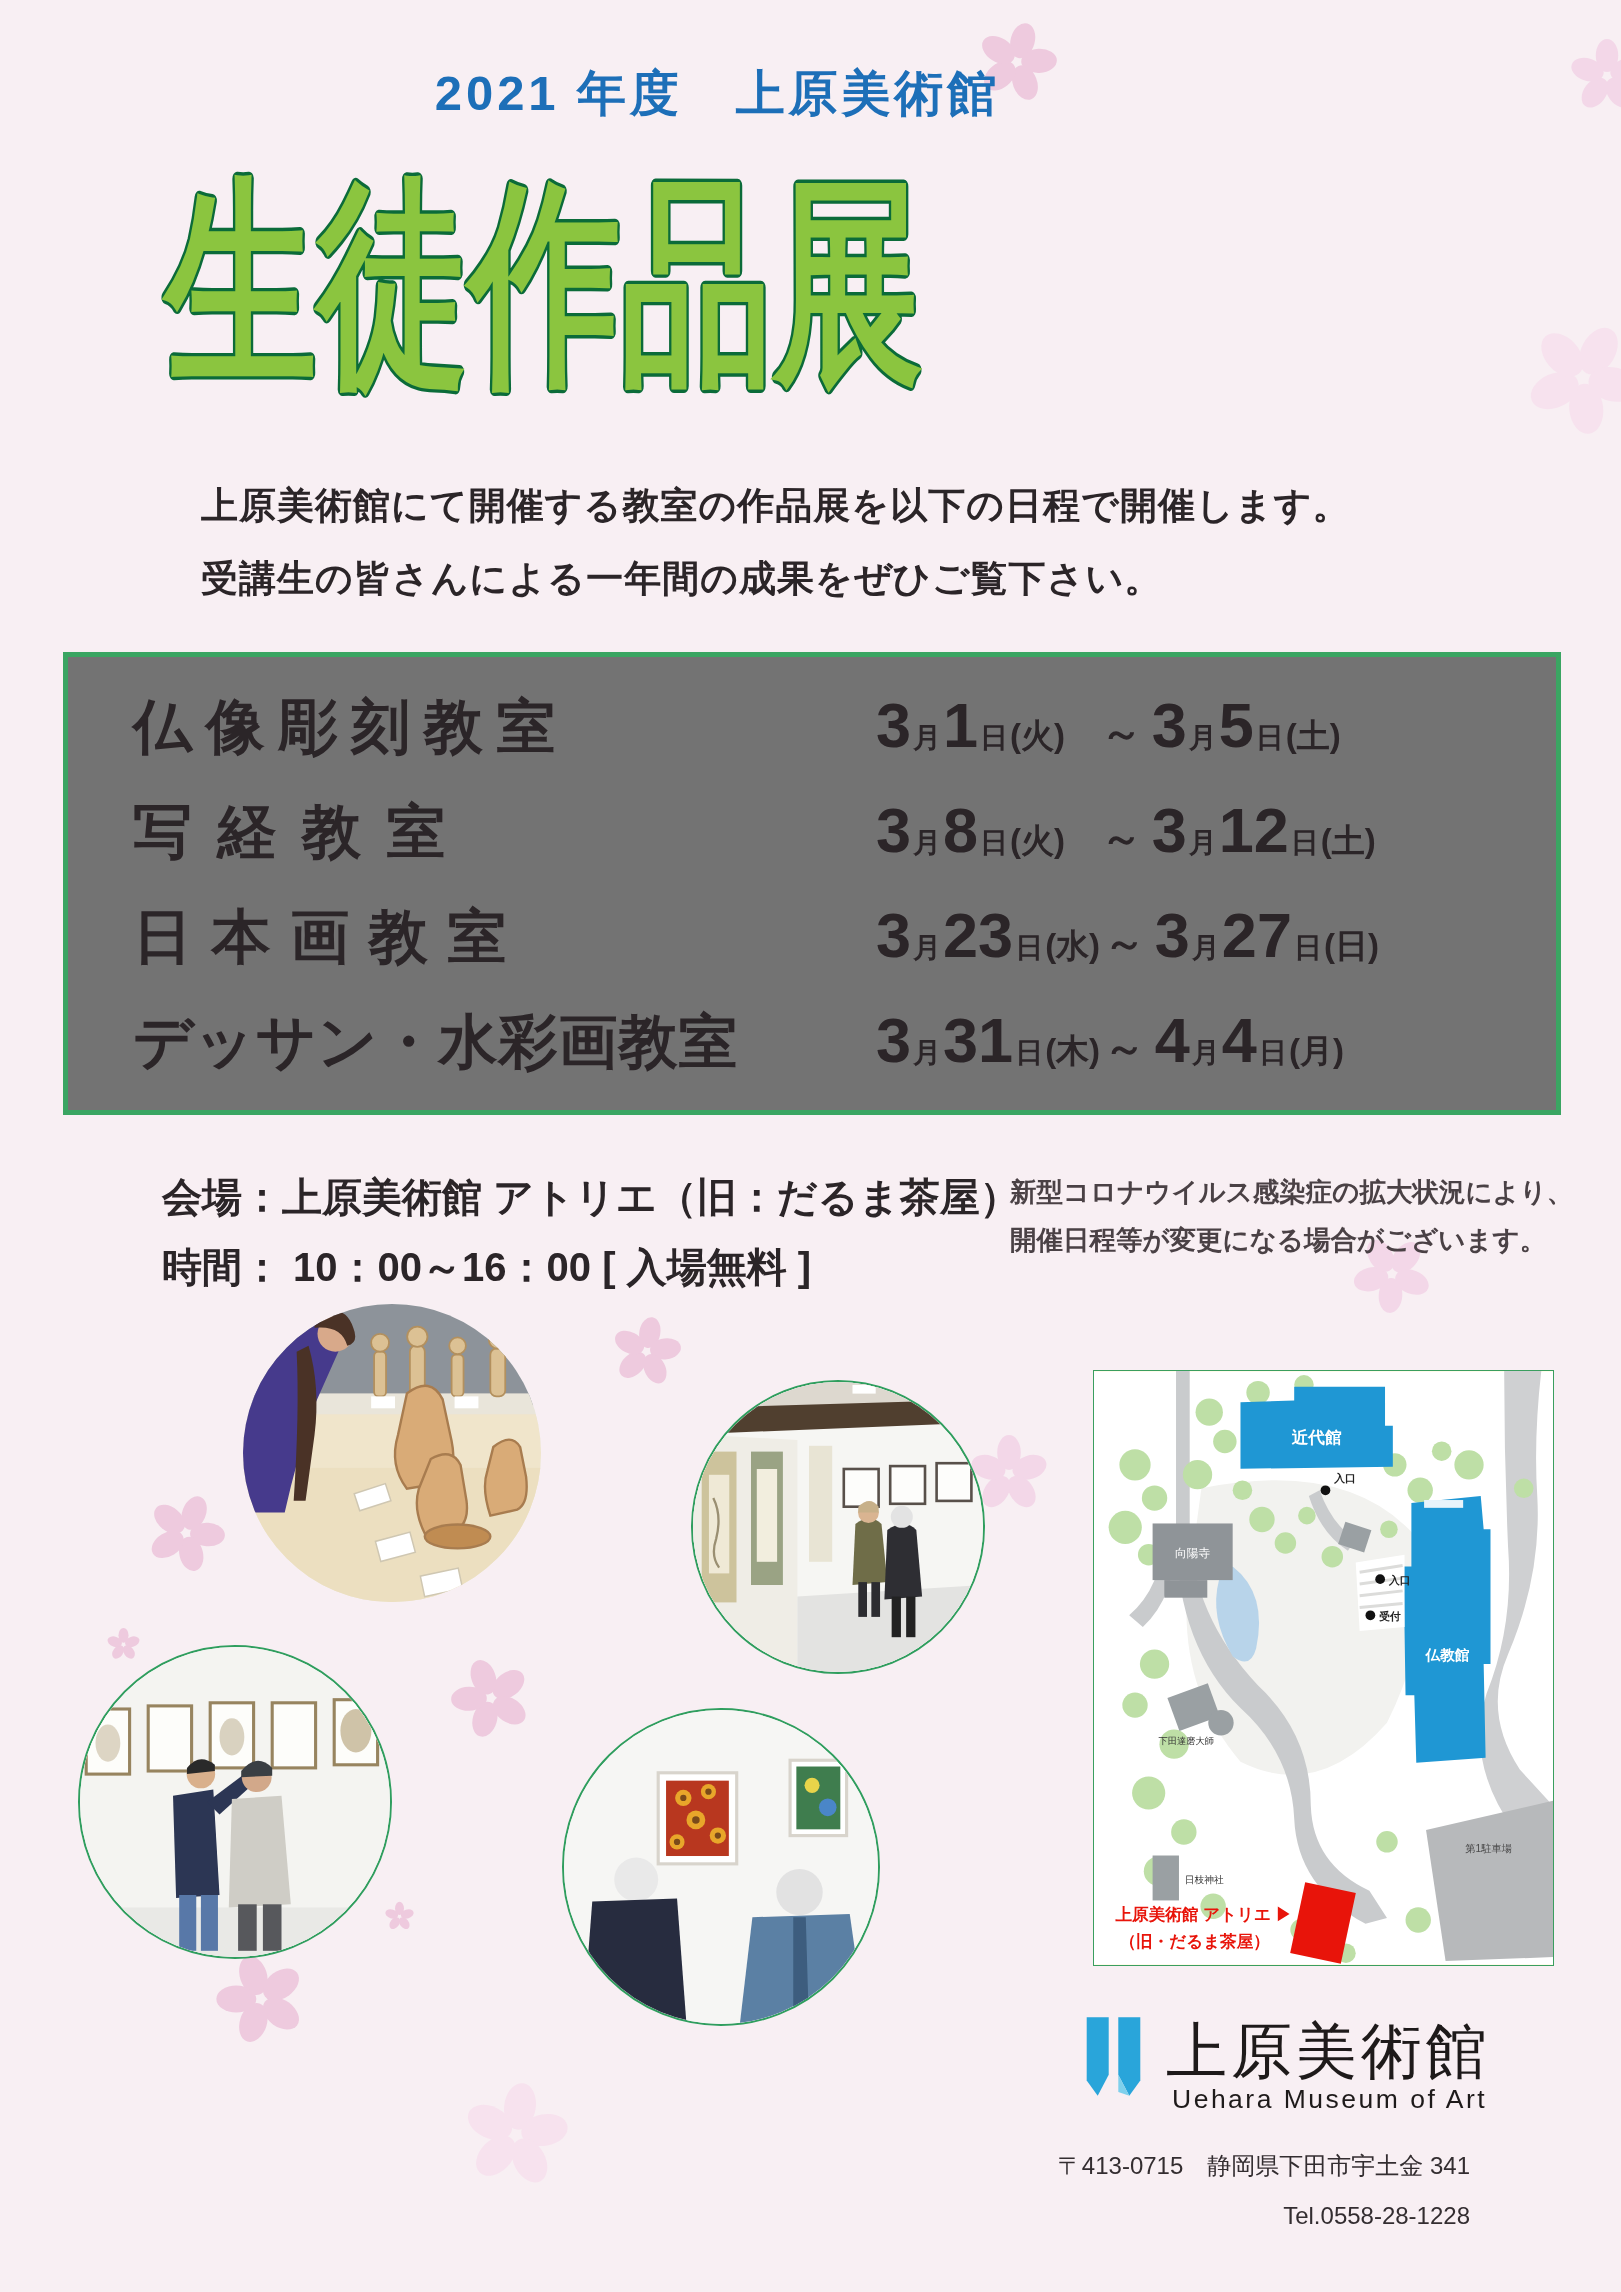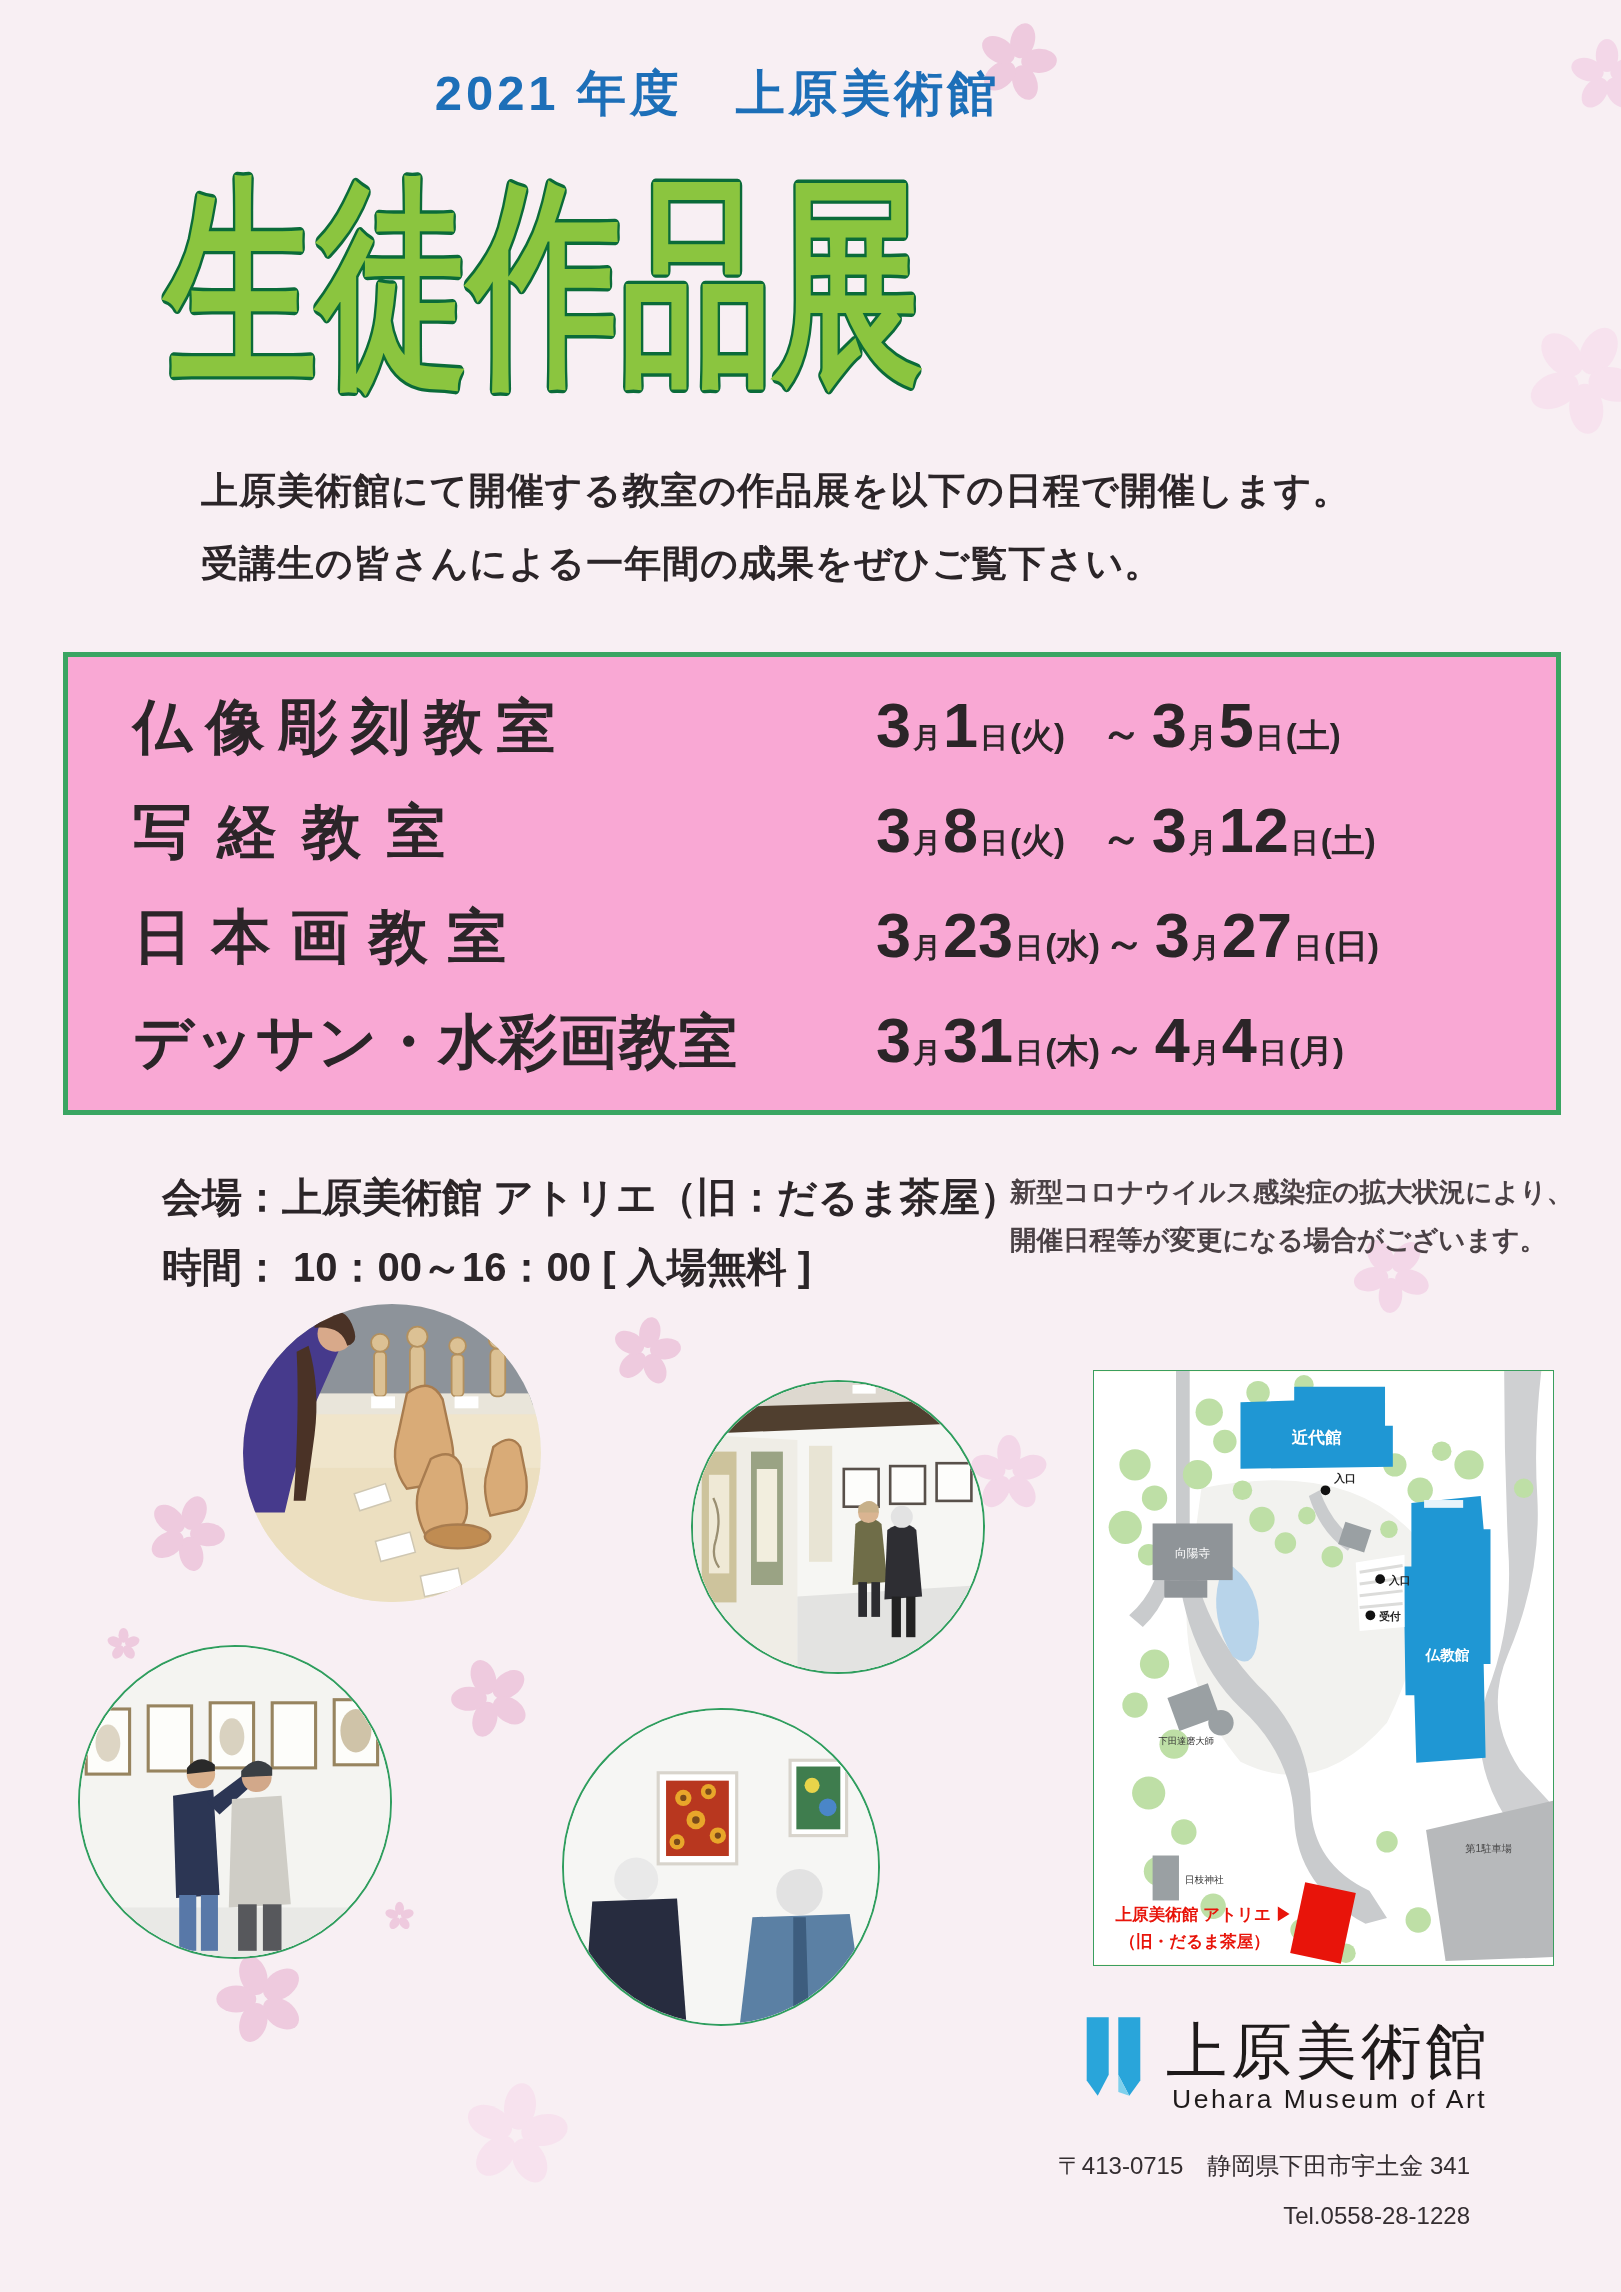--- a/index.html
+++ b/index.html
@@ -15,28 +15,28 @@
   .year-line {
     position:absolute; left:-93px; top:61px; width:1621px;
     text-align:center; font-size:49px; font-weight:bold;
     color:#1d6fb8; letter-spacing:3.9px;
   }
   .title-svg { position:absolute; left:0; top:0; width:1621px; height:421px; }
   .title-svg text { font-family:"Liberation Sans", sans-serif; font-weight:bold; }
 
   
   .intro {
-    position:absolute; left:201px; top:454px;
+    position:absolute; left:201px; top:469px;
     font-size:37px; font-weight:bold; line-height:73px; letter-spacing:1px;
   }
 
   
   .sch-box {
     position:absolute; left:63px; top:652px; width:1498px; height:463px;
-    background:#f9a8d4; border:5.9px solid #3aa562;
+    background:#737373; border:5.9px solid #3aa562;
     padding:15.7px 0 0 65px;
   }
   .sch-row { height:105px; line-height:105px; white-space:nowrap; }
   .sch-name { display:inline-block; min-width:743px; font-size:59px; font-weight:bold; }
   .sch-row:nth-child(1) .sch-name { letter-spacing:13.7px; }
   .sch-row:nth-child(2) .sch-name { letter-spacing:25.5px; }
   .sch-row:nth-child(3) .sch-name { letter-spacing:19.6px; }
   .sch-row:nth-child(4) .sch-name { letter-spacing:1px; }
   .dstart { display:inline-block; min-width:221px; }
   .num  { font-size:63px; font-weight:bold; }

